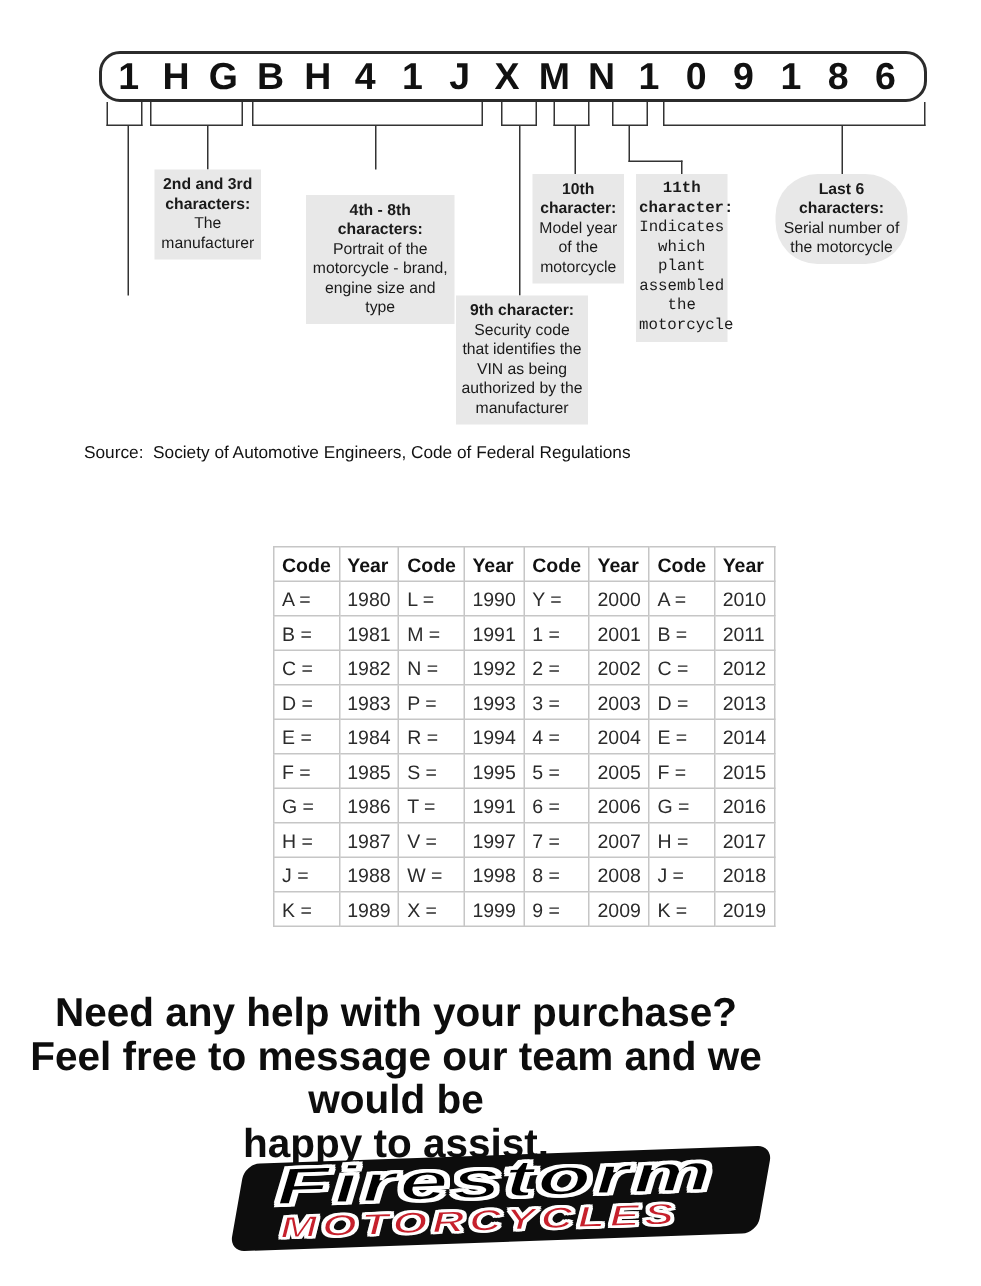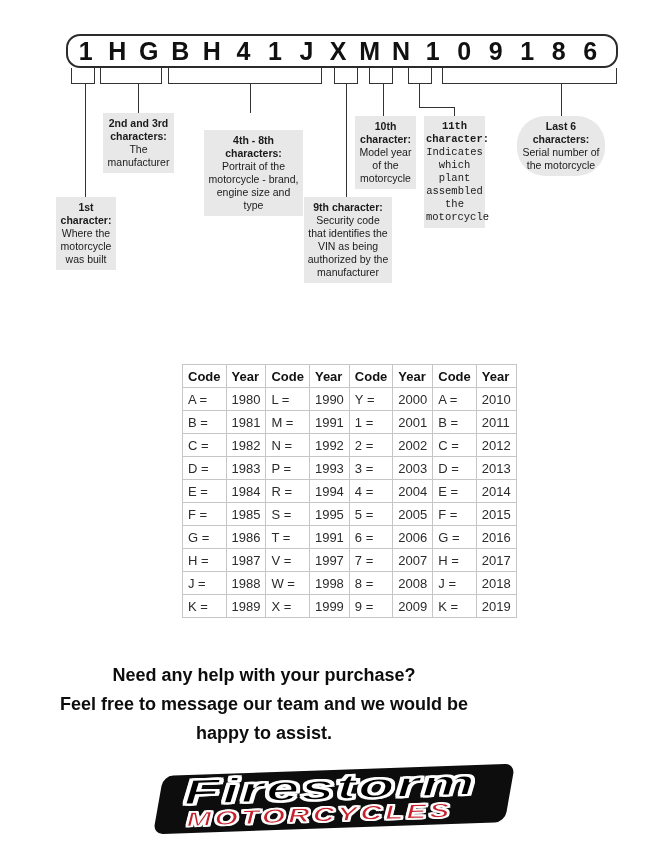--- a/index.html
+++ b/index.html
@@ -73,21 +73,21 @@
   }
   .year-table th, .year-table td {
     border:1px solid #c6c6c6; padding:3px 5px; height:23px; box-sizing:border-box;
     min-width:35px; text-align:left; white-space:nowrap; font-weight:normal;
   }
   .year-table th { font-weight:bold; color:#111;margin-top:16px; }
 
   
   .help {
     position:absolute; left:0; top:661px; width:528px; text-align:center;
-    font-weight:bold; font-size:18px; line-height:29px; color:#0d0d0d;
+    font-weight:bold; font-size:27px; line-height:29px; color:#0d0d0d;
   }
 
   
   .logo {
     position:absolute; left:158px; top:770px; width:352px; height:58px;
     transform:rotate(-2deg);
   }
   .logo-bg {
     position:absolute; left:0; top:0; width:100%; height:100%;
     background:#0d0d0d; transform:skewX(-12deg); border-radius:10px;
@@ -149,24 +149,20 @@
   <div class="vline" id="s1"></div>
   <div class="vline" id="s2"></div>
   <div class="vline" id="s3"></div>
   <div class="vline" id="s4"></div>
   <div class="vline" id="s5"></div>
   <div class="vline" id="s6a"></div>
   <div class="hline" id="s6b"></div>
   <div class="vline" id="s6c"></div>
   <div class="vline" id="s7"></div>
 
-  <div class="callout" id="c1">
-    <span class="co-head">1st character:</span>
-    <span class="co-body">Where the motorcycle was built</span>
-  </div>
   <div class="callout" id="c2">
     <span class="co-head">2nd and 3rd characters:</span>
     <span class="co-body">The manufacturer</span>
   </div>
   <div class="callout" id="c3">
     <span class="co-head">4th - 8th characters:</span>
     <span class="co-body">Portrait of the motorcycle - brand, engine size and type</span>
   </div>
   <div class="callout" id="c4">
     <span class="co-head">9th character:</span>
@@ -178,20 +174,21 @@
   </div>
   <div class="callout" id="c6">
     <span class="co-head">11th character:</span>
     <span class="co-body">Indicates which plant assembled the motorcycle</span>
   </div>
   <div class="callout" id="c7">
     <span class="co-head">Last 6 characters:</span>
     <span class="co-body">Serial number of the motorcycle</span>
   </div>
 
+  <p class="source">Source:  Society of Automotive Engineers, Code of Federal Regulations</p>
 
   <table class="year-table">
     <thead>
         <tr id="yt-head">
           <th>Code</th>
           <th>Year</th>
           <th>Code</th>
           <th>Year</th>
           <th>Code</th>
           <th>Year</th>

